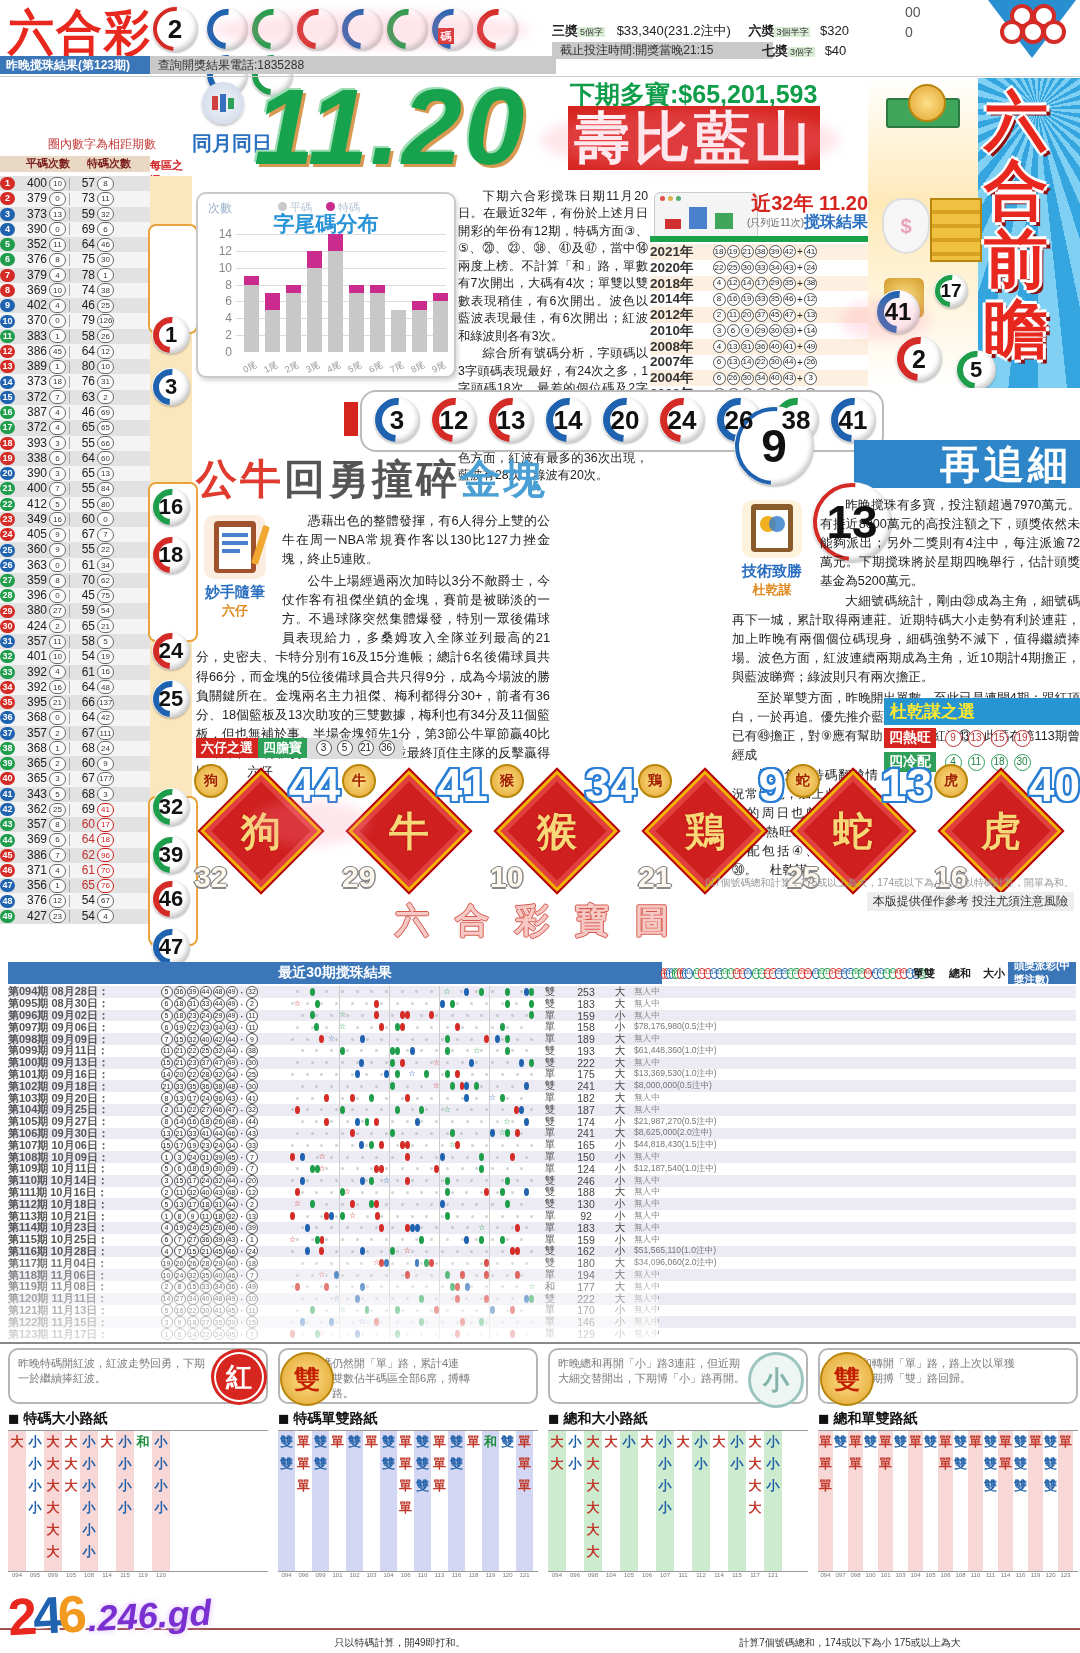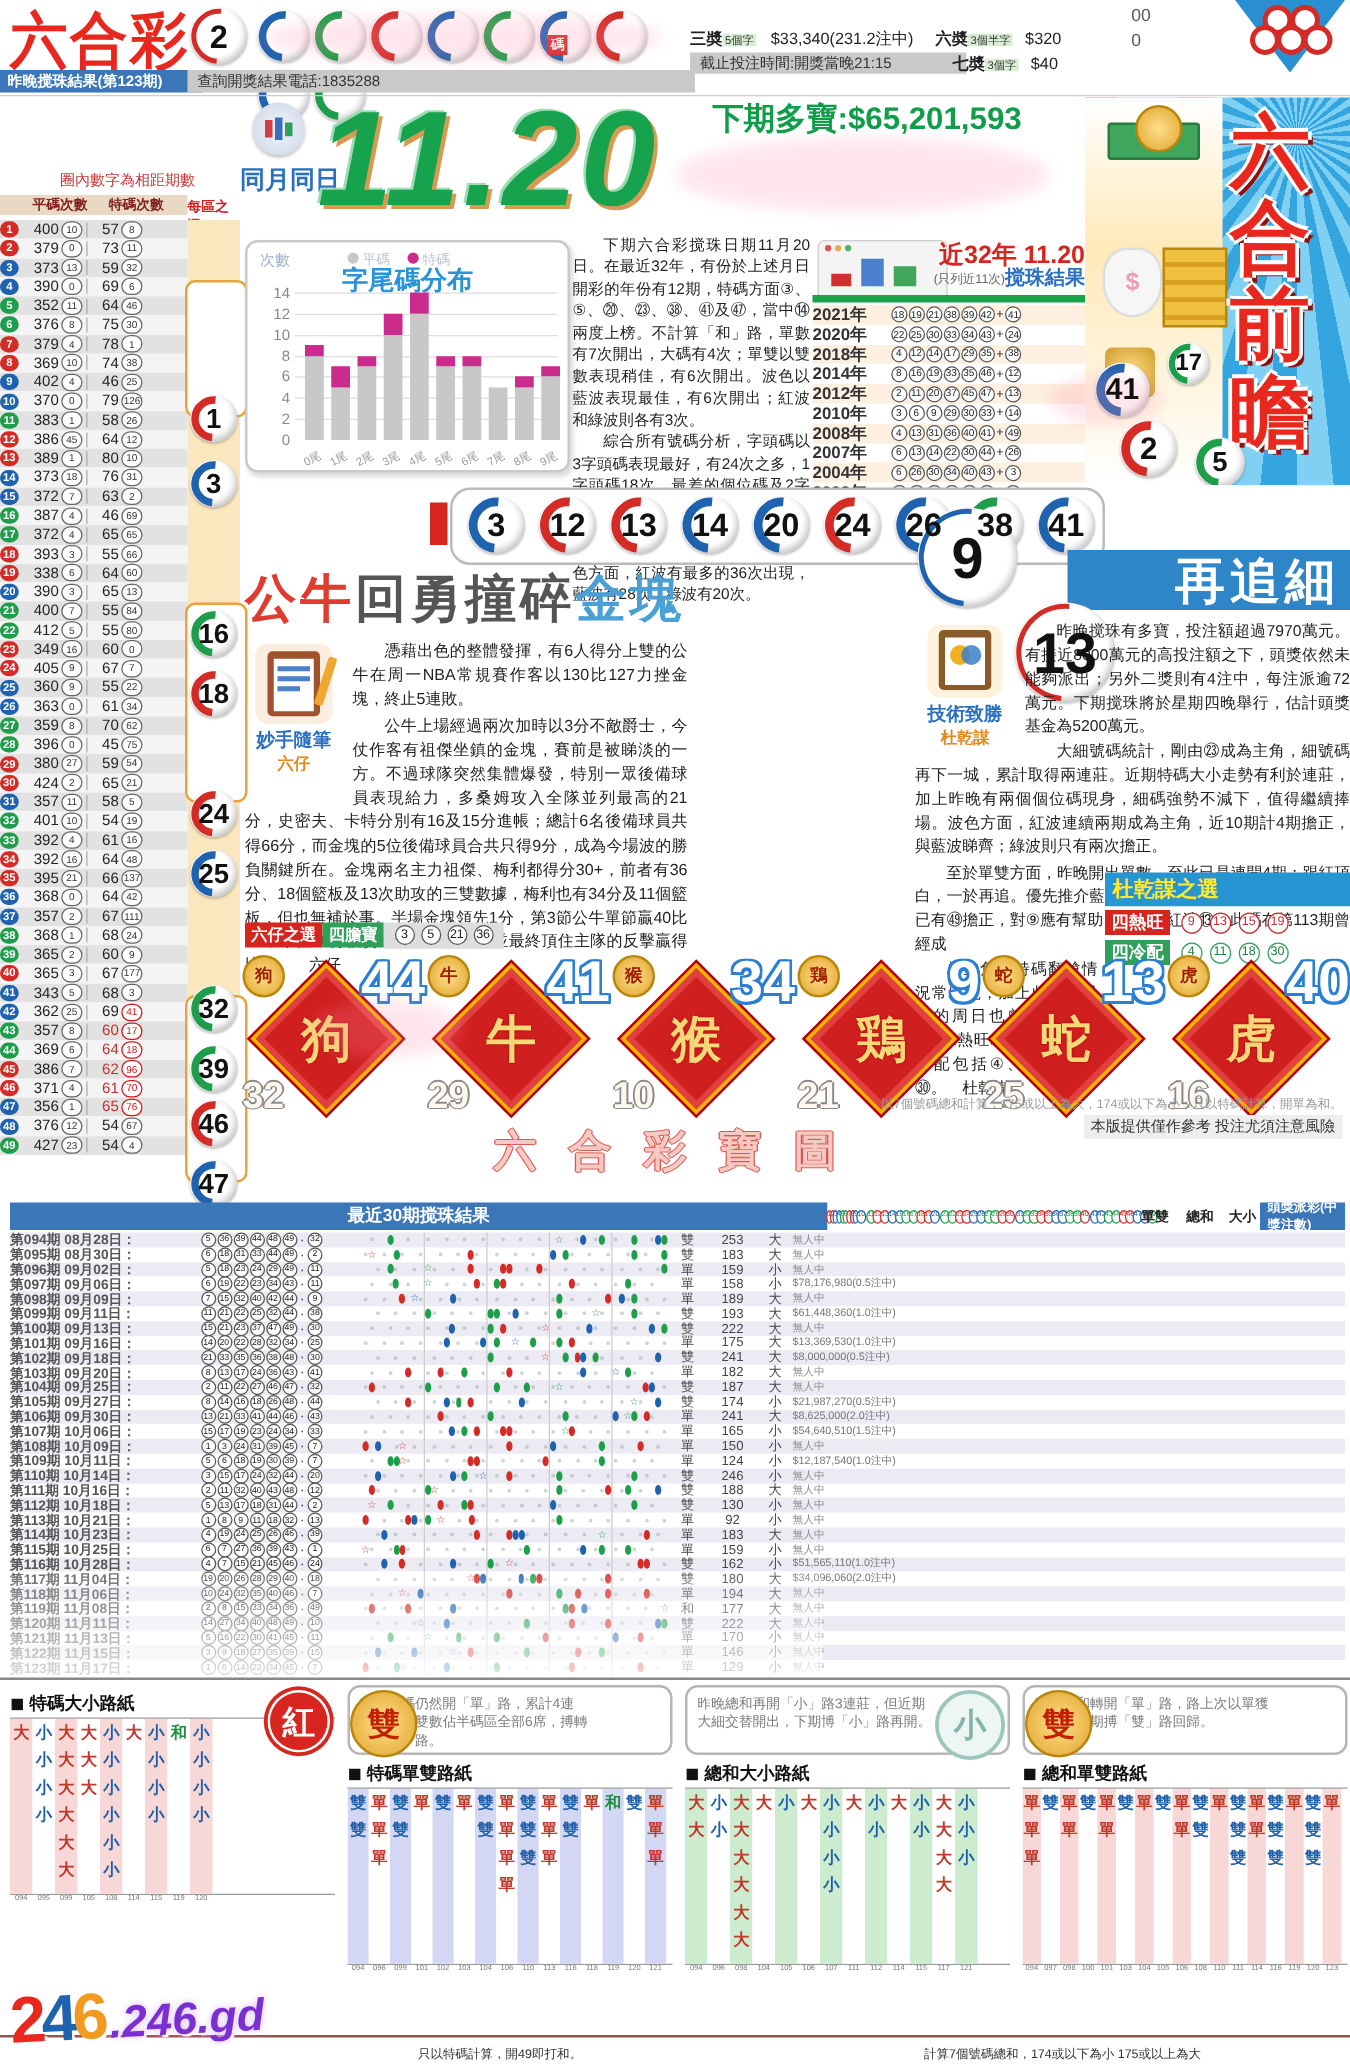--- a/index.html
+++ b/index.html
@@ -568,20 +568,21 @@
 
 <div class="abs" style="left:192px;top:78px;width:680px;height:110px">
   <div class="abs" style="left:10px;top:4px;width:42px;height:42px;border-radius:50%;background:radial-gradient(#f3f6fb,#c9d4e4);box-shadow:0 2px 3px rgba(0,0,0,.25);display:flex;align-items:center;justify-content:center">
     <span style="display:inline-block;width:6px;height:14px;background:#d04040;margin-right:2px"></span>
       <span style="display:inline-block;width:6px;height:18px;background:#3a6fc0;margin-right:2px"></span>
       <span style="display:inline-block;width:6px;height:11px;background:#2fa05a"></span>
   </div>
   <div class="abs bold" style="left:0px;top:52px;color:#2a6fc0;font-size:20px">同月同日</div>
   <div class="abs" style="left:62px;top:-14px;font-weight:900;font-size:108px;color:#17a24e;text-shadow:3px 3px 0 #d89a52, -2px -2px 0 #9edcb4;letter-spacing:2px;font-style:italic">11.20</div>
   <div class="abs bold" style="left:378px;top:0px;font-size:25px;color:#0f9d4a">下期多寶:$65,201,593</div>
+  <div class="abs" style="left:376px;top:28px;font-size:56px;font-weight:900;color:#fff;background:#d6251f;padding:0 6px;line-height:1.15;letter-spacing:4px">壽比藍山</div>
 </div>
 
 <div class="abs chart" style="left:196px;top:192px;width:256px;height:182px">
   <div class="abs" style="left:10px;top:6px;font-size:12px;color:#9ab0c8">次數</div>
   <div class="abs" id="chart-legend" style="left:80px;top:6px;font-size:11px;color:#b9c6d6;display:flex;gap:14px">
       <span><span style="display:inline-block;width:9px;height:9px;border-radius:50%;background:#c8c8c8;margin-right:3px"></span>平碼</span>
       <span><span style="display:inline-block;width:9px;height:9px;border-radius:50%;background:#cc2b8e;margin-right:3px"></span>特碼</span>
     </div>
   <div class="abs bold" style="left:0;right:0;top:16px;text-align:center;font-size:21px;color:#2893d6;text-shadow:1px 1px 0 #fff,-1px -1px 0 #fff">字尾碼分布</div>
   <div class="abs" id="chart-plot" style="left:0;top:0;width:256px;height:182px">
@@ -2572,21 +2573,21 @@
           </span>
           <span class="cell"></span>
           <span class="cell"></span>
           <span class="cell">
             <span class="dotS"></span>
           </span>
         </span>
         <span class="colR">單</span>
         <span class="colT">165</span>
         <span class="colZ">小</span>
-        <span class="colP" style="color: rgb(119, 119, 119);">$54,640,510(1.5注中)</span>
+        <span class="colP" style="color: rgb(119, 119, 119);">$44,818,430(1.5注中)</span>
       </div>
       <div class="mt-row">
         <span class="iss">第108期 10月09日：</span>
         <span class="nums">
           <span class="nc" style="width: 10px; height: 10px; font-size: 7px;">1</span>
           <span class="nc" style="width: 10px; height: 10px; font-size: 7px;">3</span>
           <span class="nc" style="width: 10px; height: 10px; font-size: 7px;">24</span>
           <span class="nc" style="width: 10px; height: 10px; font-size: 7px;">31</span>
           <span class="nc" style="width: 10px; height: 10px; font-size: 7px;">39</span>
           <span class="nc" style="width: 10px; height: 10px; font-size: 7px;">45</span>
@@ -4355,20 +4356,21 @@
         <span class="colZ">小</span>
         <span class="colP">無人中</span>
       </div>
     </div>
   <div class="fadeov" style="left:8px;top:388px;width:650px;height:84px"></div>
 </div>
 
 <div class="abs" style="left:0;top:1342px;width:1080px;height:2px;background:#888"></div>
 <div class="abs" id="bottom-panels" style="left:0;top:1348px;width:1080px;height:260px">
     <div class="abs" style="left: 8px; top: 0px; width: 260px; height: 258px;">
+      <div class="panel-cm">昨晚特碼開紅波，紅波走勢回勇，下期一於繼續捧紅波。</div>
       <div class="stamp red" style="right: 4px; top: 4px;">紅</div>
       <div class="road-title" style="margin: 6px 0px 2px;">◼ 特碼大小路紙</div>
       <div class="road">
         <div class="rcol" style="width: 18px; background: rgb(248, 215, 215); height: 140px;">
           <div style="color: rgb(192, 57, 43);">大</div>
         </div>
         <div class="rcol" style="width: 18px; background: rgb(255, 255, 255); height: 140px;">
           <div style="color: rgb(31, 95, 168);">小</div>
           <div style="color: rgb(31, 95, 168);">小</div>
           <div style="color: rgb(31, 95, 168);">小</div>

